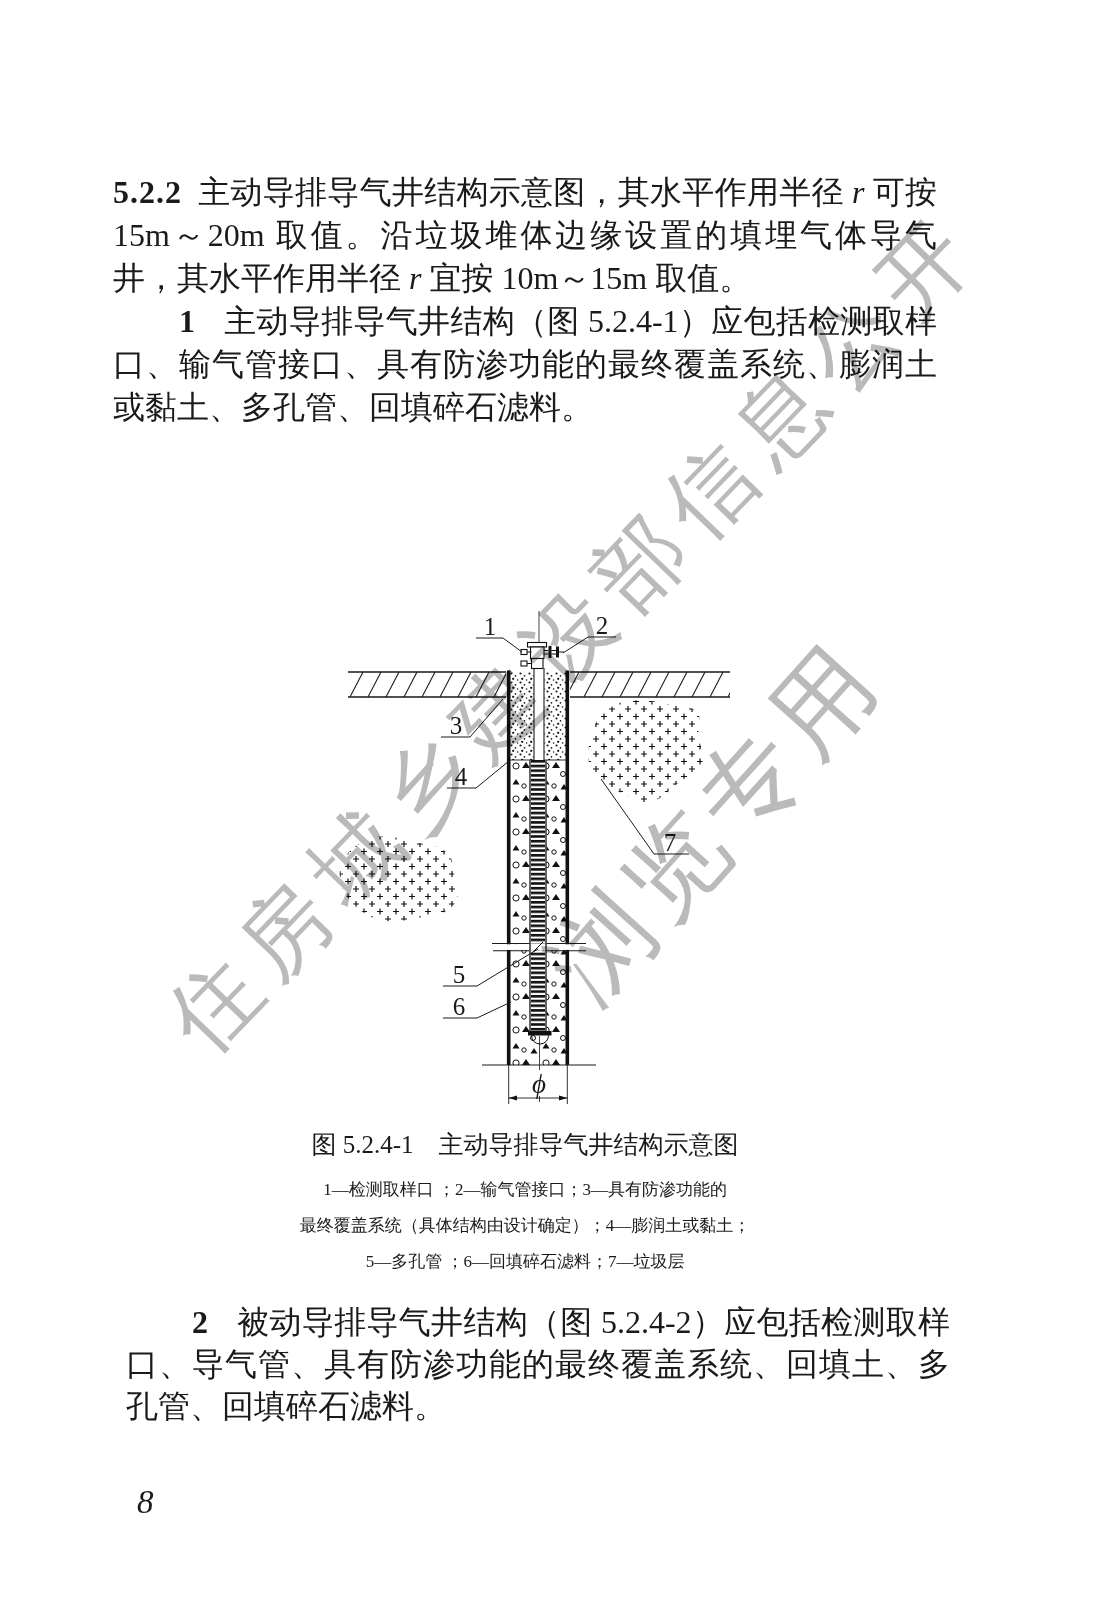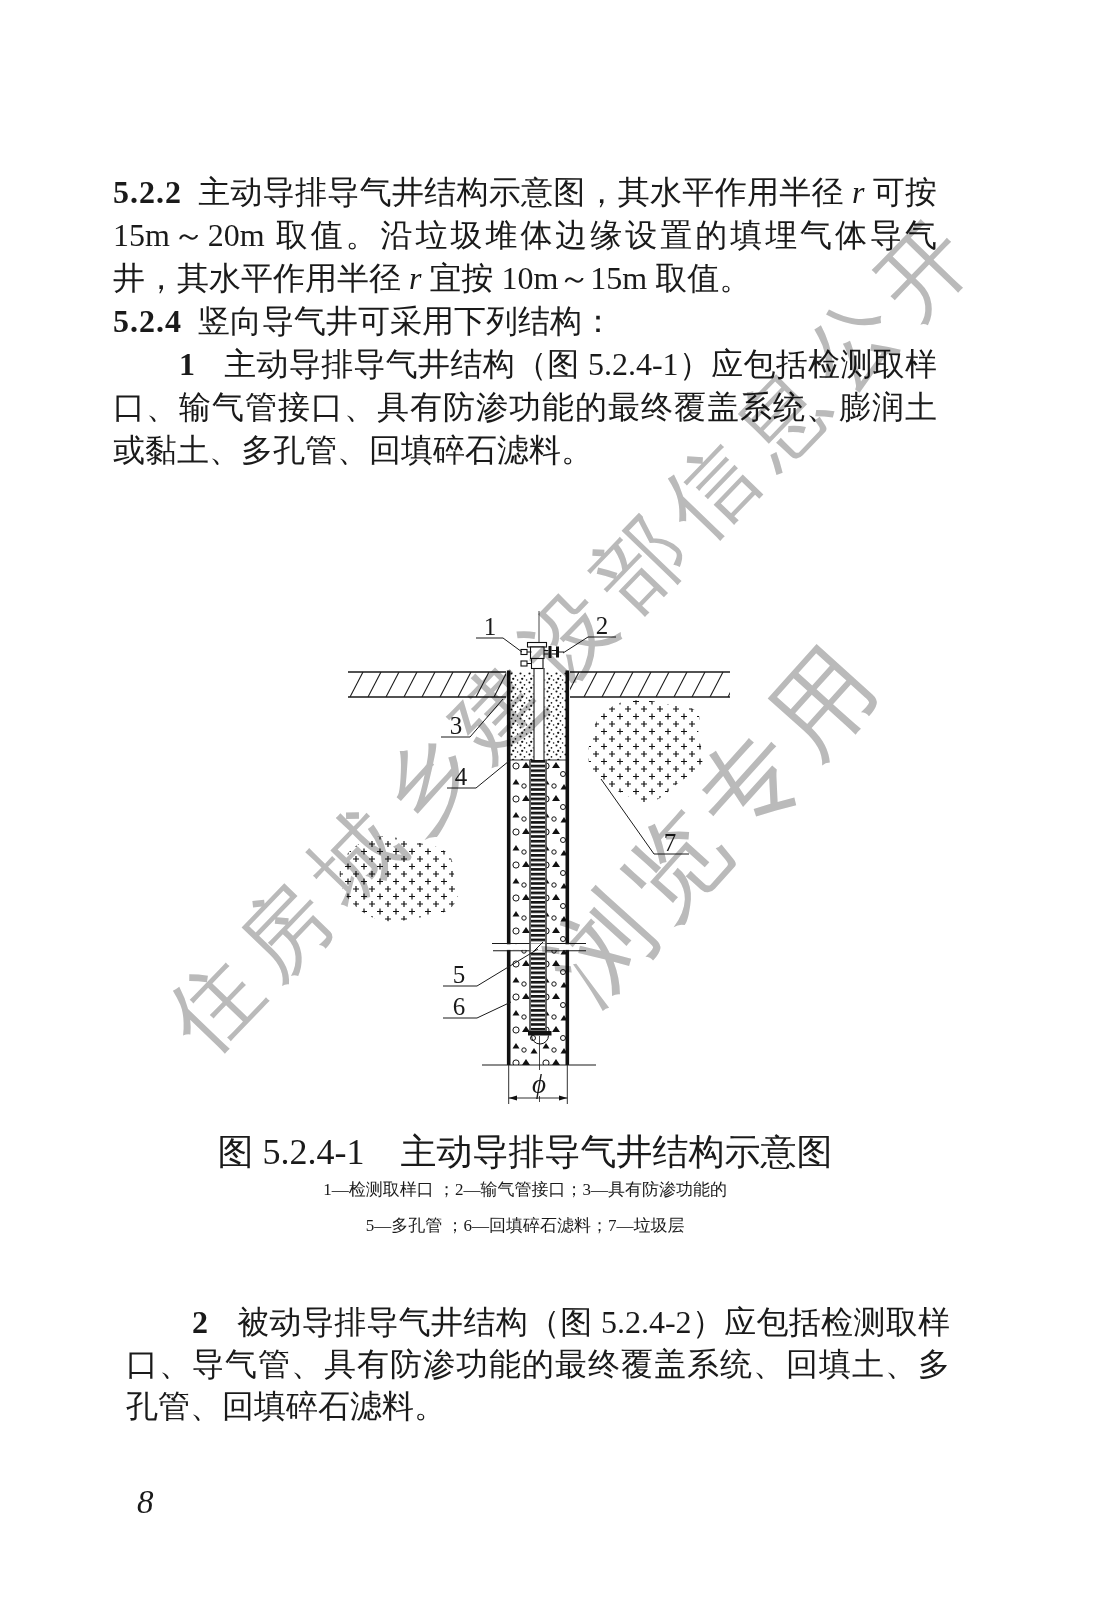--- a/index.html
+++ b/index.html
@@ -28,21 +28,21 @@
   .item { text-indent:66px; }
   .item .num { margin-right:28px; }
   .var  { font-style:italic; }
   .item2-block {
     position:absolute; left:126px; top:1301px; width:824px; z-index:2;
     font-size:32px; line-height:42px; text-align:justify; text-indent:66px; margin:0;
   }
   
   .caption {
     position:absolute; left:113px; top:1128px; width:824px; z-index:2;
-    text-align:center; font-size:36px;
+    text-align:center; font-size:25px;
   }
   .legend {
     position:absolute; left:113px; top:1172px; width:824px; z-index:2;
     text-align:center; font-size:17px; line-height:36px;
   }
   .pageno {
     position:absolute; left:137px; top:1484px; z-index:2;
     font-size:33px; font-style:italic;
   }
   
@@ -56,21 +56,20 @@
 </head>
 <body>
 
 <div class="page">
 
   <div class="watermark wm1">住房城乡建设部信息公开</div>
   <div class="watermark wm2">浏览专用</div>
 
   <div class="content">
     <p class="para"><span class="num">5.2.2</span><span>主动导排导气井结构示意图，其水平作用半径 </span><span class="var">r</span><span> 可按 15m～20m 取值。沿垃圾堆体边缘设置的填埋气体导气井，其水平作用半径 </span><span class="var">r</span><span> 宜按 10m～15m 取值。</span></p>
-    <p class="para"><span class="num">5.2.4</span><span>竖向导气井可采用下列结构：</span></p>
     <p class="para item"><span class="num">1</span><span>主动导排导气井结构（图 5.2.4-1）应包括检测取样口、输气管接口、具有防渗功能的最终覆盖系统、膨润土或黏土、多孔管、回填碎石滤料。</span></p>
   </div>
 
   <svg class="figure" width="440" height="525" viewBox="320 595 440 525" stroke-linecap="butt" fill="none">
     <defs>
       <pattern id="hatchP" patternUnits="userSpaceOnUse" x="348" y="672" width="18" height="25">
         <line x1="2" y1="25" x2="15" y2="0" stroke="#1a1a1a" stroke-width="1.1"></line>
       </pattern>
       <pattern id="dotsP" patternUnits="userSpaceOnUse" x="510" y="672" width="9" height="9">
         <circle cx="1.5" cy="1.5" r="1.05" fill="#111"></circle>
@@ -200,20 +199,21 @@
       <g>
         <text x="670" y="851" text-anchor="middle" stroke="none" fill="#1a1a1a">7</text>
         <path d="M689,854 H654 L601,779" fill="none"></path>
       </g>
     </g>
   </svg>
 
   <div class="caption">图 5.2.4-1　主动导排导气井结构示意图</div>
   <div class="legend">
     <div>1—检测取样口 ；2—输气管接口；3—具有防渗功能的</div>
+    <div>最终覆盖系统（具体结构由设计确定）；4—膨润土或黏土；</div>
     <div>5—多孔管 ；6—回填碎石滤料；7—垃圾层</div>
   </div>
 
   <p class="item2-block"><span class="num" style="margin-right:28px">2</span><span>被动导排导气井结构（图 5.2.4-2）应包括检测取样口、导气管、具有防渗功能的最终覆盖系统、回填土、多孔管、回填碎石滤料。</span></p>
 
   <div class="pageno">8</div>
 
 </div>
 
 </body></html>

